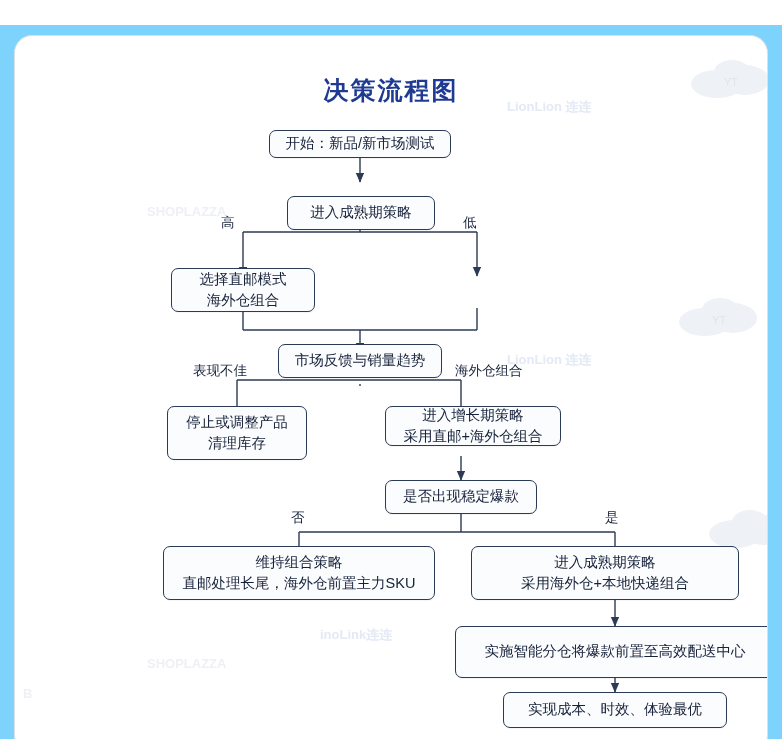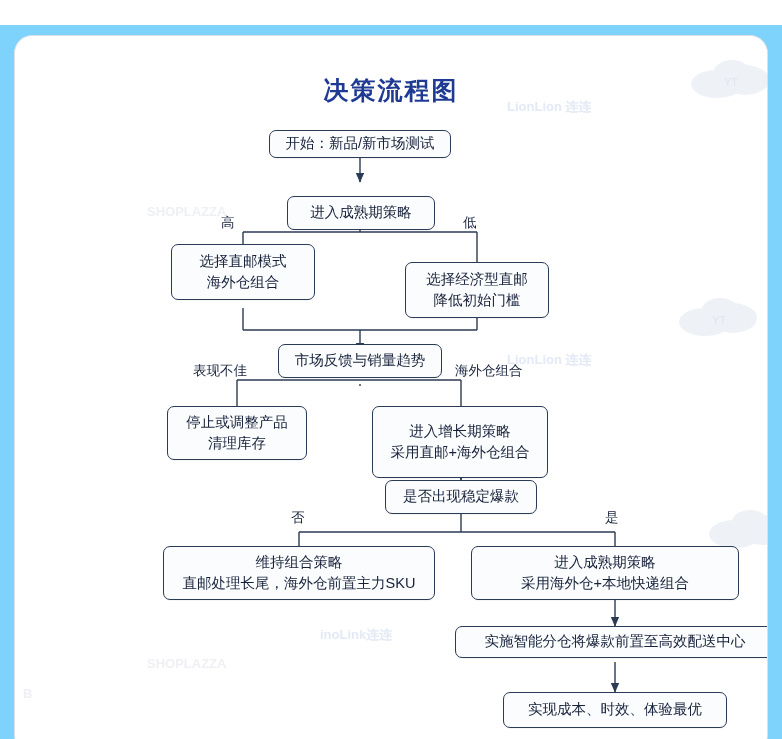--- a/index.html
+++ b/index.html
@@ -178,51 +178,47 @@
         <line x1="600" y1="626" x2="600" y2="656" marker-end="url(#arrow)"></line>
       </g>
     </svg>
 
     <div class="node" style="left:254px; top:94px; width:182px; height:28px;">
       <span>开始：新品/新市场测试</span>
     </div>
     <div class="node" style="left:272px; top:160px; width:148px; height:34px;">
       <span>进入成熟期策略</span>
     </div>
-    <div class="node" style="left:156px; top:208px; width:144px; height:56px;">
+    <div class="node" style="left:156px; top:232px; width:144px; height:44px;">
       <span class="l2">选择直邮模式</span>
       <span class="l2">海外仓组合</span>
-    </div>
-    <div class="node" style="left:390px; top:226px; width:144px; height:56px;">
-      <span class="l2">选择经济型直邮</span>
-      <span class="l2">降低初始门槛</span>
     </div>
     <div class="node" style="left:263px; top:308px; width:164px; height:34px;">
       <span>市场反馈与销量趋势</span>
     </div>
     <div class="node" style="left:152px; top:370px; width:140px; height:54px;text-align:right;">
       <span class="l2">停止或调整产品</span>
       <span class="l2">清理库存</span>
     </div>
-    <div class="node" style="left:357px; top:370px; width:176px; height:72px;">
+    <div class="node" style="left:370px; top:370px; width:176px; height:40px;">
       <span class="l2">进入增长期策略</span>
       <span class="l2">采用直邮+海外仓组合</span>
     </div>
     <div class="node" style="left:370px; top:444px; width:152px; height:34px;">
       <span>是否出现稳定爆款</span>
     </div>
     <div class="node" style="left:456px; top:510px; width:268px; height:54px;">
       <span class="l2">进入成熟期策略</span>
       <span class="l2">采用海外仓+本地快递组合</span>
     </div>
     <div class="node" style="left:148px; top:510px; width:272px; height:54px;">
       <span class="l2">维持组合策略</span>
       <span class="l2">直邮处理长尾，海外仓前置主力SKU</span>
     </div>
-    <div class="node" style="left:440px; top:590px; width:320px; height:32px;">
+    <div class="node" style="left:440px; top:590px; width:320px; height:52px;">
       <span>实施智能分仓将爆款前置至高效配送中心</span>
     </div>
     <div class="node" style="left:488px; top:656px; width:224px; height:36px;">
       <span>实现成本、时效、体验最优</span>
     </div>
 
     <div class="edge-label" style="left:206px; top:178px;">高</div>
     <div class="edge-label" style="left:448px; top:178px;">低</div>
     <div class="edge-label" style="left:178px; top:326px;">表现不佳</div>
     <div class="edge-label" style="left:440px; top:326px;">海外仓组合</div>

